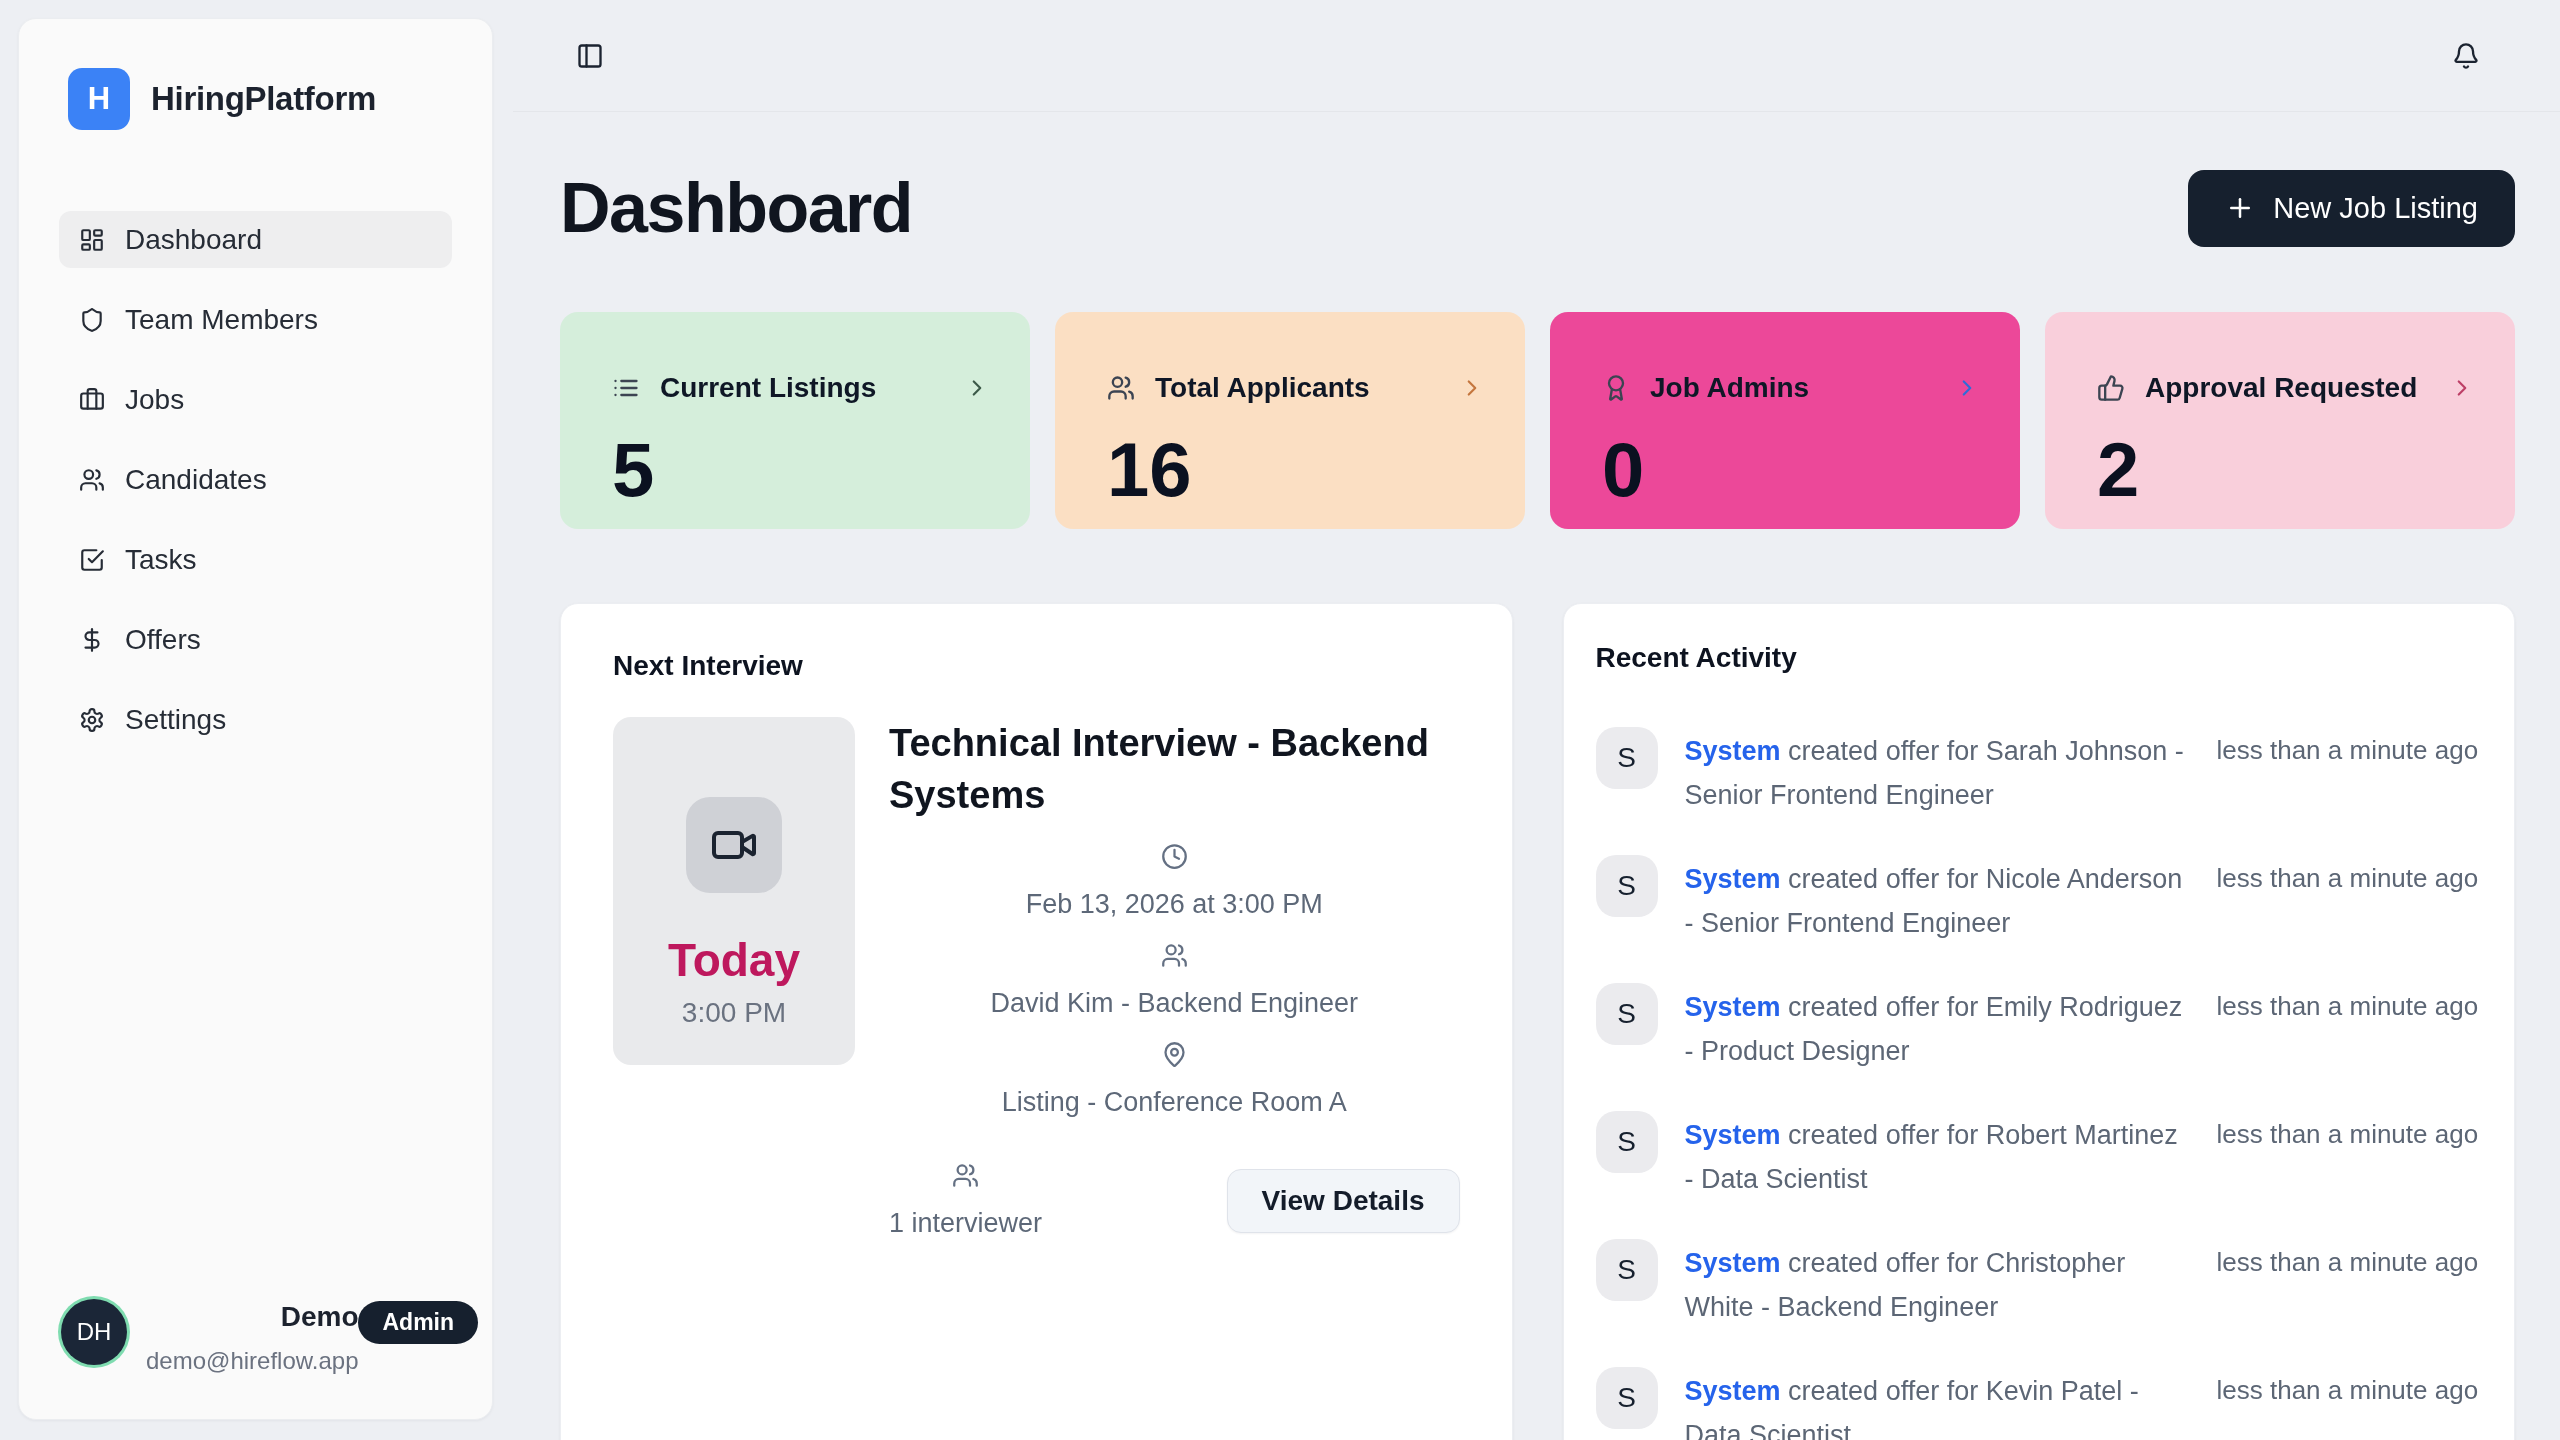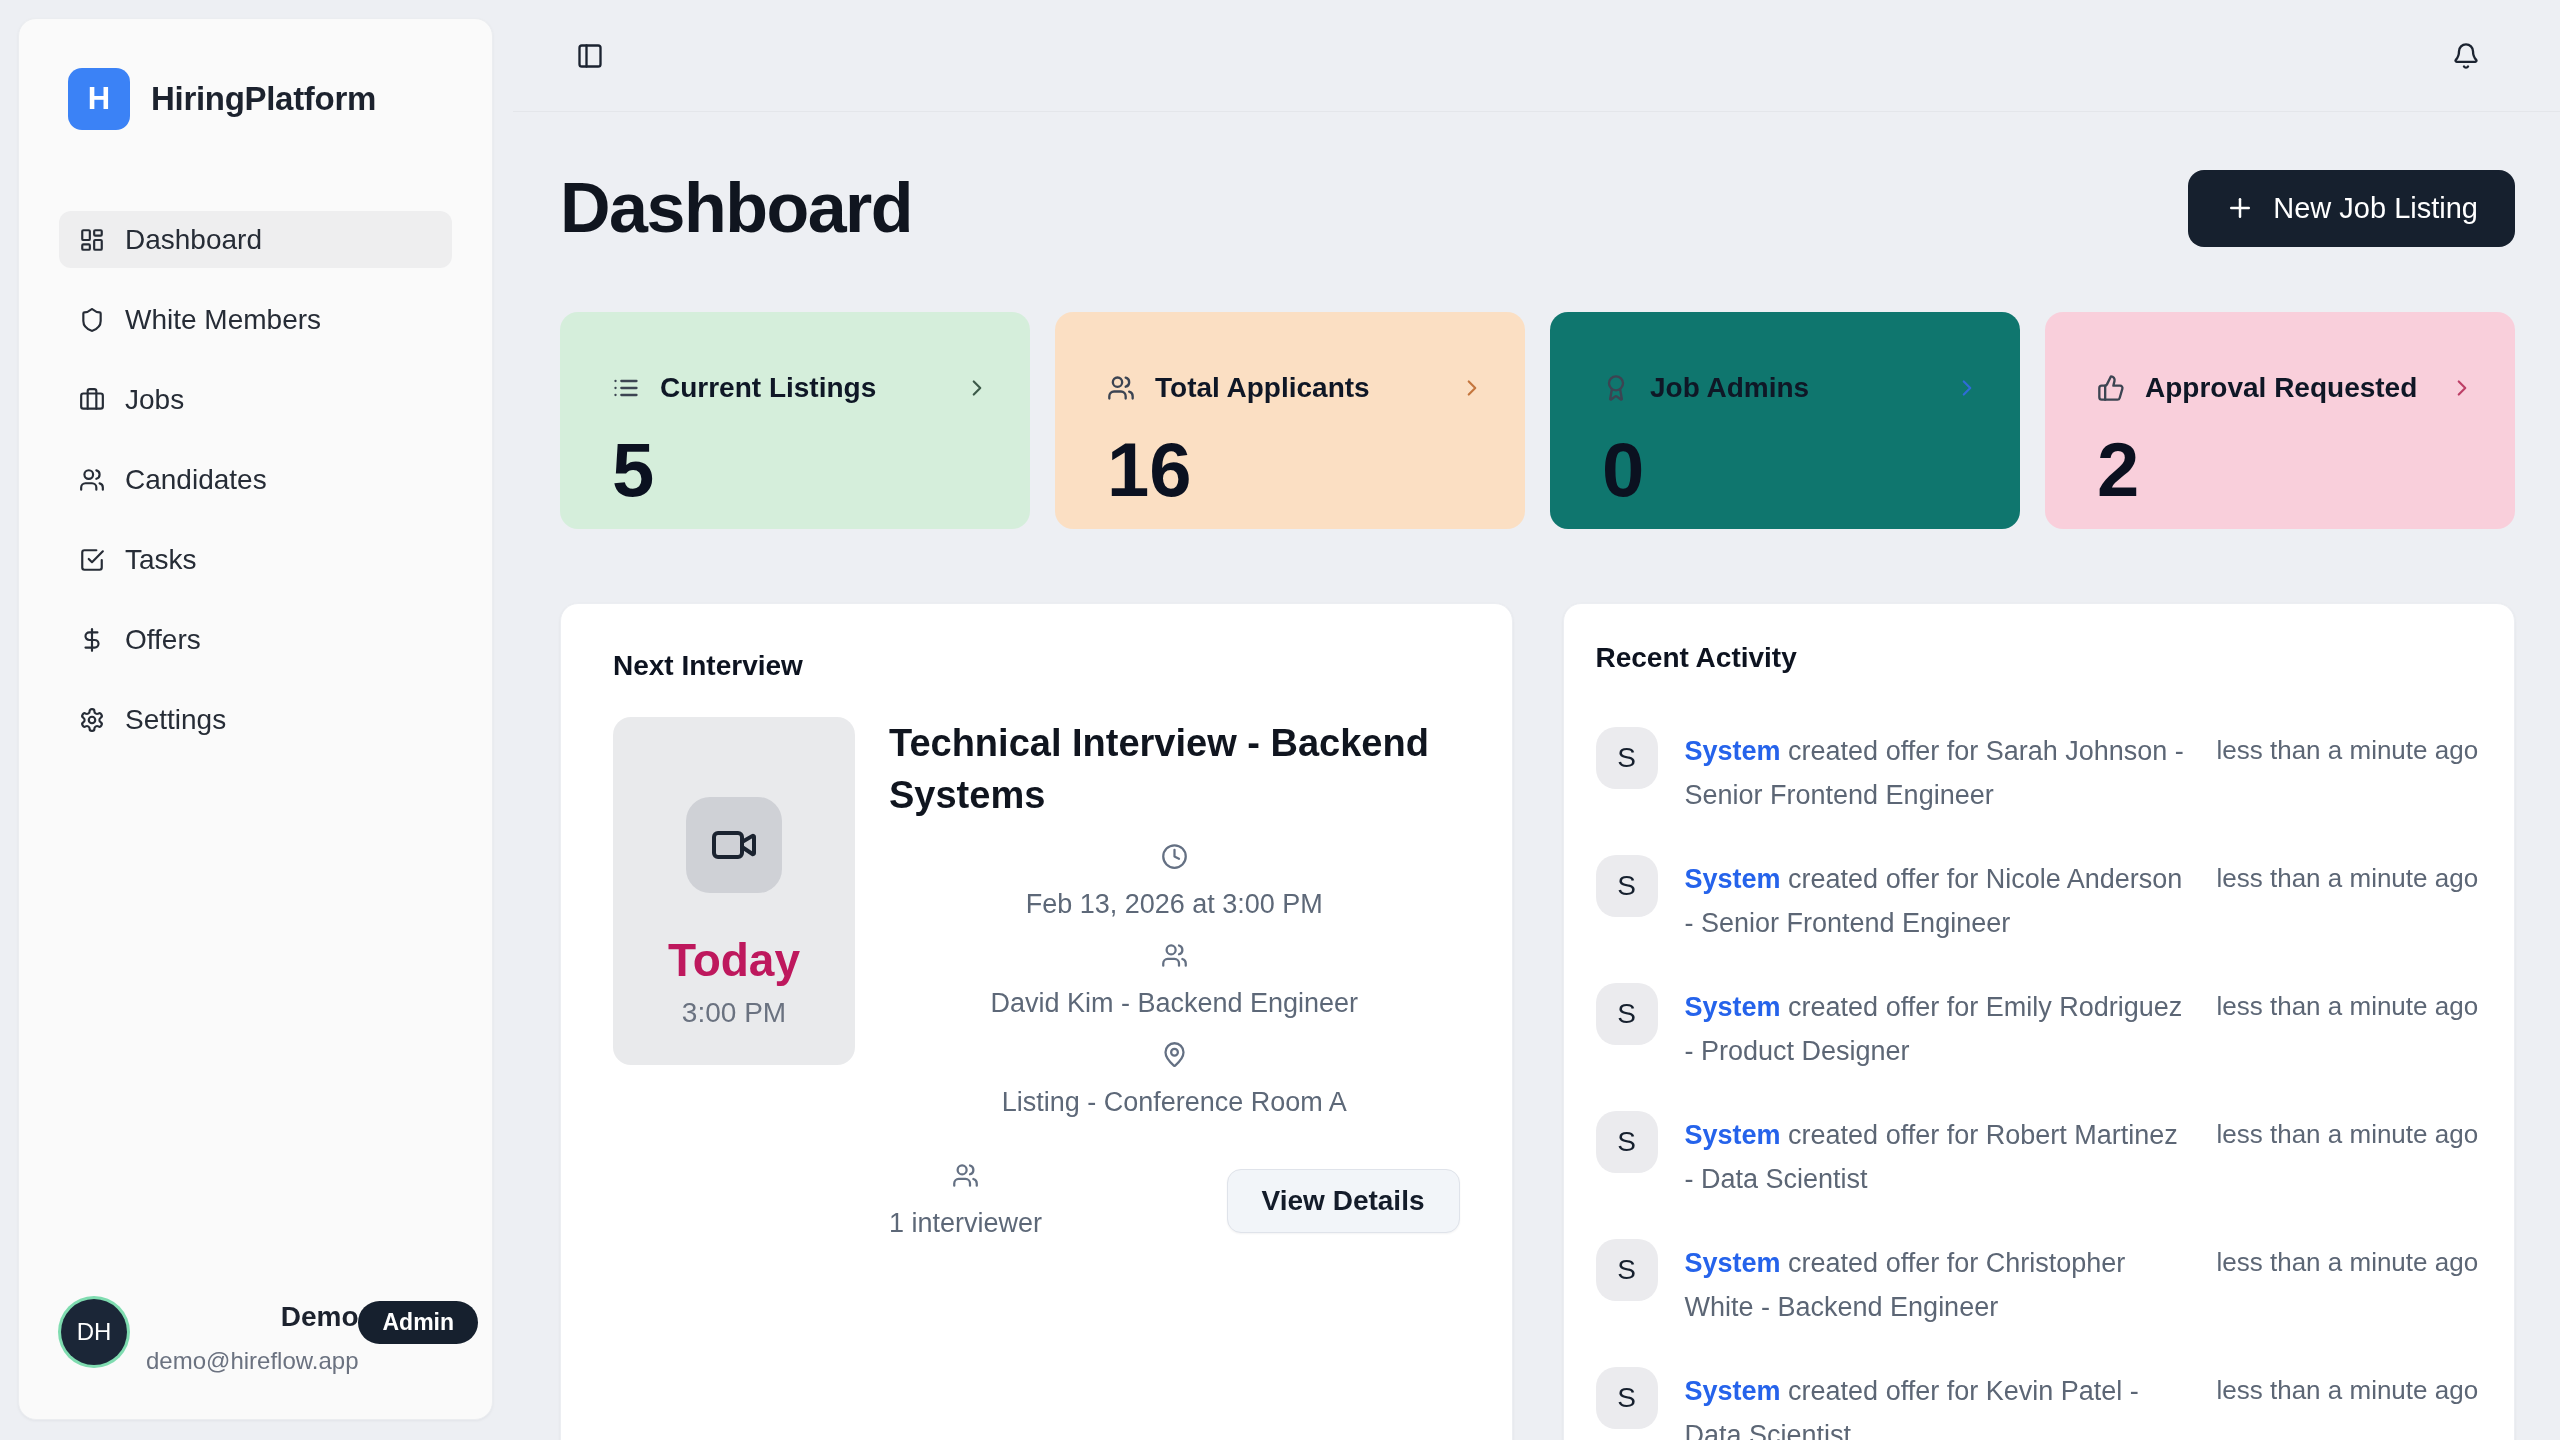--- a/index.html
+++ b/index.html
@@ -75,21 +75,21 @@
     height:217px; border-radius:18px; padding:60px 40px 0 52px; cursor:pointer;
   }
   .stat-head { display:flex; align-items:center; gap:20px; }
   .stat-head svg.stat-ic { width:28px; height:28px; color:#3c4452; }
   .stat-label { font-size:28px; font-weight:bold; color:#0f1726; }
   .stat-chevron { margin-left:auto; }
   .stat-chevron svg { width:26px; height:26px; }
   .stat-value { font-size:76px; font-weight:bold; color:#0b1120; margin-top:28px; line-height:1; }
   .stat--green  { background:#d5eedb; } .stat--green  .stat-chevron { color:#3c5a49; } .stat--green .stat-ic { color:#1f2937; }
   .stat--orange { background:#fbdfc3; } .stat--orange .stat-chevron { color:#c4763e; }
-  .stat--blue   { background:#0f766e; } .stat--blue   .stat-chevron { color:#2f6cd8; }
+  .stat--blue   { background:#ec4899; } .stat--blue   .stat-chevron { color:#2f6cd8; }
   .stat--pink   { background:#f9cfdb; } .stat--pink   .stat-chevron { color:#bd3f66; }
 
   
   .cols { display:grid; grid-template-columns:1fr 1fr; gap:50px; margin-top:74px; }
   .card {
     background:#fff; border:1px solid #eceef2; border-radius:18px;
     box-shadow:0 1px 3px rgba(16,24,40,.06); height:880px; overflow:hidden;
   }
   .card-inner { padding:46px 52px 0 52px; }
   .card-title { font-size:28px; font-weight:bold; color:#0d1320; }
@@ -155,21 +155,21 @@
           </svg>
       </span>
       <span>Dashboard</span>
     </div>
     <div class="nav-item">
       <span>
         <svg viewBox="0 0 24 24" fill="none" stroke="currentColor" stroke-width="2" stroke-linecap="round" stroke-linejoin="round">
             <path d="M20 13c0 5-3.5 7.5-7.66 8.95a1 1 0 0 1-.67-.01C7.5 20.5 4 18 4 13V6a1 1 0 0 1 1-1c2 0 4.5-1.2 6.24-2.72a1 1 0 0 1 1.52 0C14.5 3.8 17 5 19 5a1 1 0 0 1 1 1z"></path>
           </svg>
       </span>
-      <span>White Members</span>
+      <span>Team Members</span>
     </div>
     <div class="nav-item">
       <span>
         <svg viewBox="0 0 24 24" fill="none" stroke="currentColor" stroke-width="2" stroke-linecap="round" stroke-linejoin="round">
             <path d="M16 20V4a2 2 0 0 0-2-2h-4a2 2 0 0 0-2 2v16"></path>
             <rect width="20" height="14" x="2" y="6" rx="2"></rect>
           </svg>
       </span>
       <span>Jobs</span>
     </div>

